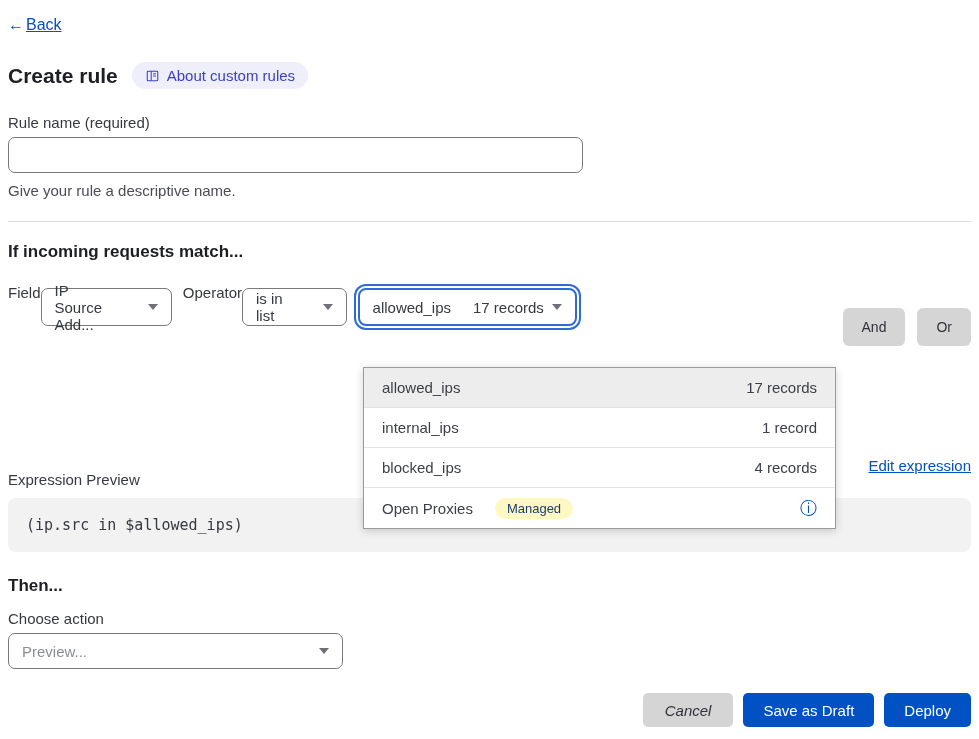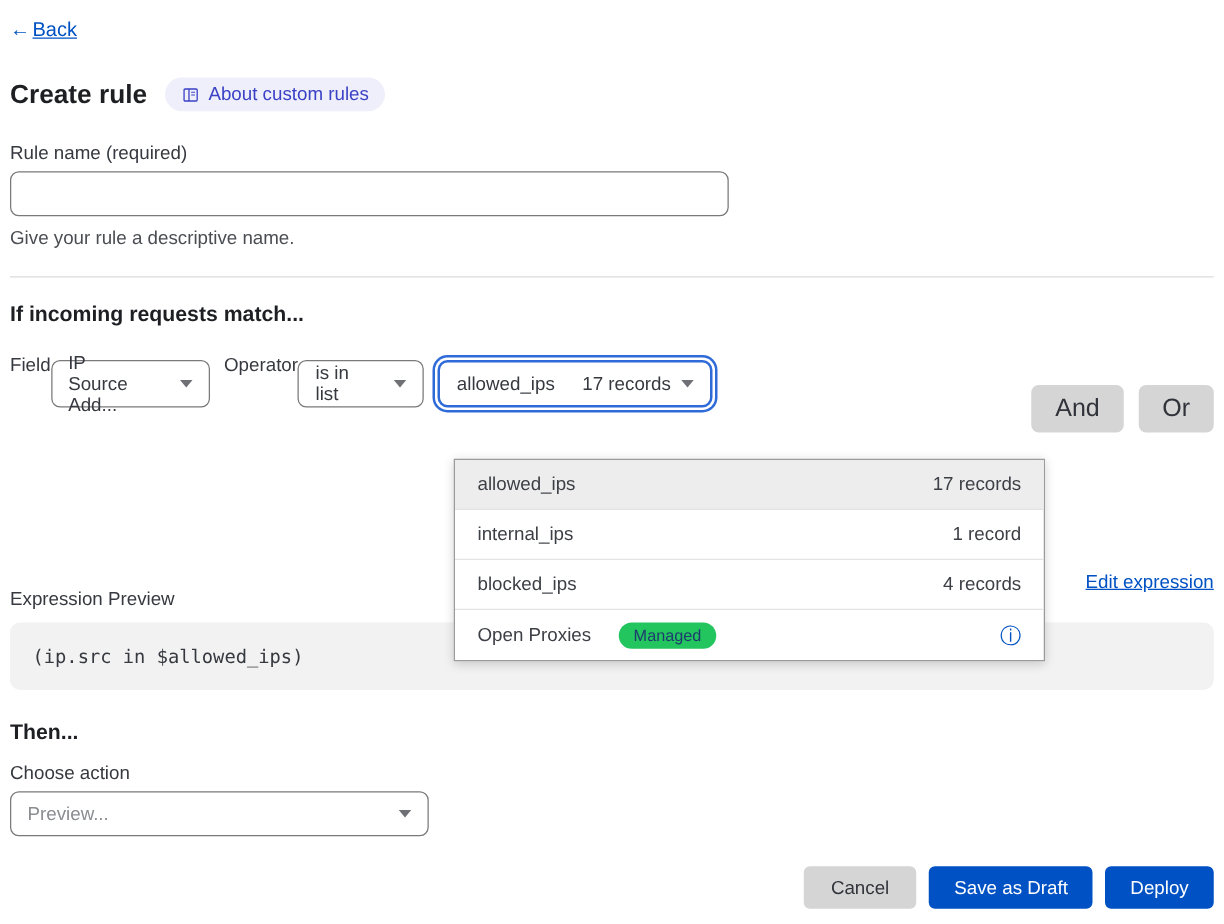--- a/index.html
+++ b/index.html
@@ -71,42 +71,42 @@
   .select.focused {
     border: 2px solid #2f6bd8;
     box-shadow: 0 0 0 2px #ffffff, 0 0 0 4px #2f6bd8;
     border-radius: 8px;
   }
   .placeholder { color: #8a8d91; }
 
   .logic-btn {
     margin-top: 26px; height: 38px; background: #d5d5d5; color: #303339;
     border: none; border-radius: 6px; font-family: "Liberation Sans", sans-serif;
-    font-size: 20px; cursor: pointer; padding: 6px 19px;
+    font-size: 14px; cursor: pointer; padding: 6px 19px;
   }
   .btn-and { margin-left: 20px; }
   .btn-or { margin-left: 12px; }
 
   
   .dropdown-panel {
     position: absolute; left: 363px; top: 367px; width: 473px;
     background: #ffffff; border: 1px solid #9b9b9b;
     box-shadow: 0 2px 8px rgba(0,0,0,0.18); z-index: 10;
   }
   .dd-row {
     height: 40px; display: flex; align-items: center; justify-content: space-between;
     padding: 0 18px; cursor: pointer; border-bottom: 1px solid #e4e4e4; font-size: 15px;
   }
   .dd-row:last-child { border-bottom: none; }
   .dd-row.selected { background: #ededed; }
   .dd-name { color: #3c3f45; }
   .dd-count { color: #3c3f45; }
   .dd-left { display: flex; align-items: center; gap: 22px; }
   .managed-badge {
-    background: #22c55e; color: #1e3c6e; border-radius: 12px;
+    background: #fef9c3; color: #1e3c6e; border-radius: 12px;
     padding: 3px 12px; font-size: 13px;
   }
   .info-icon { color: #0051c3; font-size: 17px; line-height: 1; cursor: pointer; }
 
   
   .expr-label-row { margin-top: 97px; display: flex; justify-content: space-between; align-items: center; }
   .expr-label { font-size: 15px; color: #36393f; margin-top: 28px; }
   .edit-expr-link { color: #0051c3; font-size: 15px; text-decoration: underline; cursor: pointer; }
   .expr-box {
     margin-top: 10px; height: 54px; background: #f2f2f2; border-radius: 8px;
@@ -118,21 +118,21 @@
   .then-heading { margin-top: 24px; font-size: 17px; font-weight: 700; color: #1d1f23; }
   .action-label { margin-top: 14px; font-size: 15px; color: #36393f; }
   .action-select { width: 335px; height: 36px; }
 
   
   .footer { margin-top: 24px; display: flex; justify-content: flex-end; gap: 10px; }
   .btn {
     height: 34px; border: none; border-radius: 5px; font-family: "Liberation Sans", sans-serif;
     font-size: 15px; cursor: pointer; padding: 0 20px;
   }
-  .btn-cancel { background: #d5d5d5; color: #303339; padding: 0 22px; }
+  .btn-cancel { background: #d5d5d5; color: #303339; padding: 0 22px; font-style: italic; }
   .btn-primary { background: #0051c3; color: #ffffff; }
 </style>
 </head>
 <body>
 
 <div class="container">
 
   <div class="back-row">
     <a class="back-link">
         <span>←</span>

